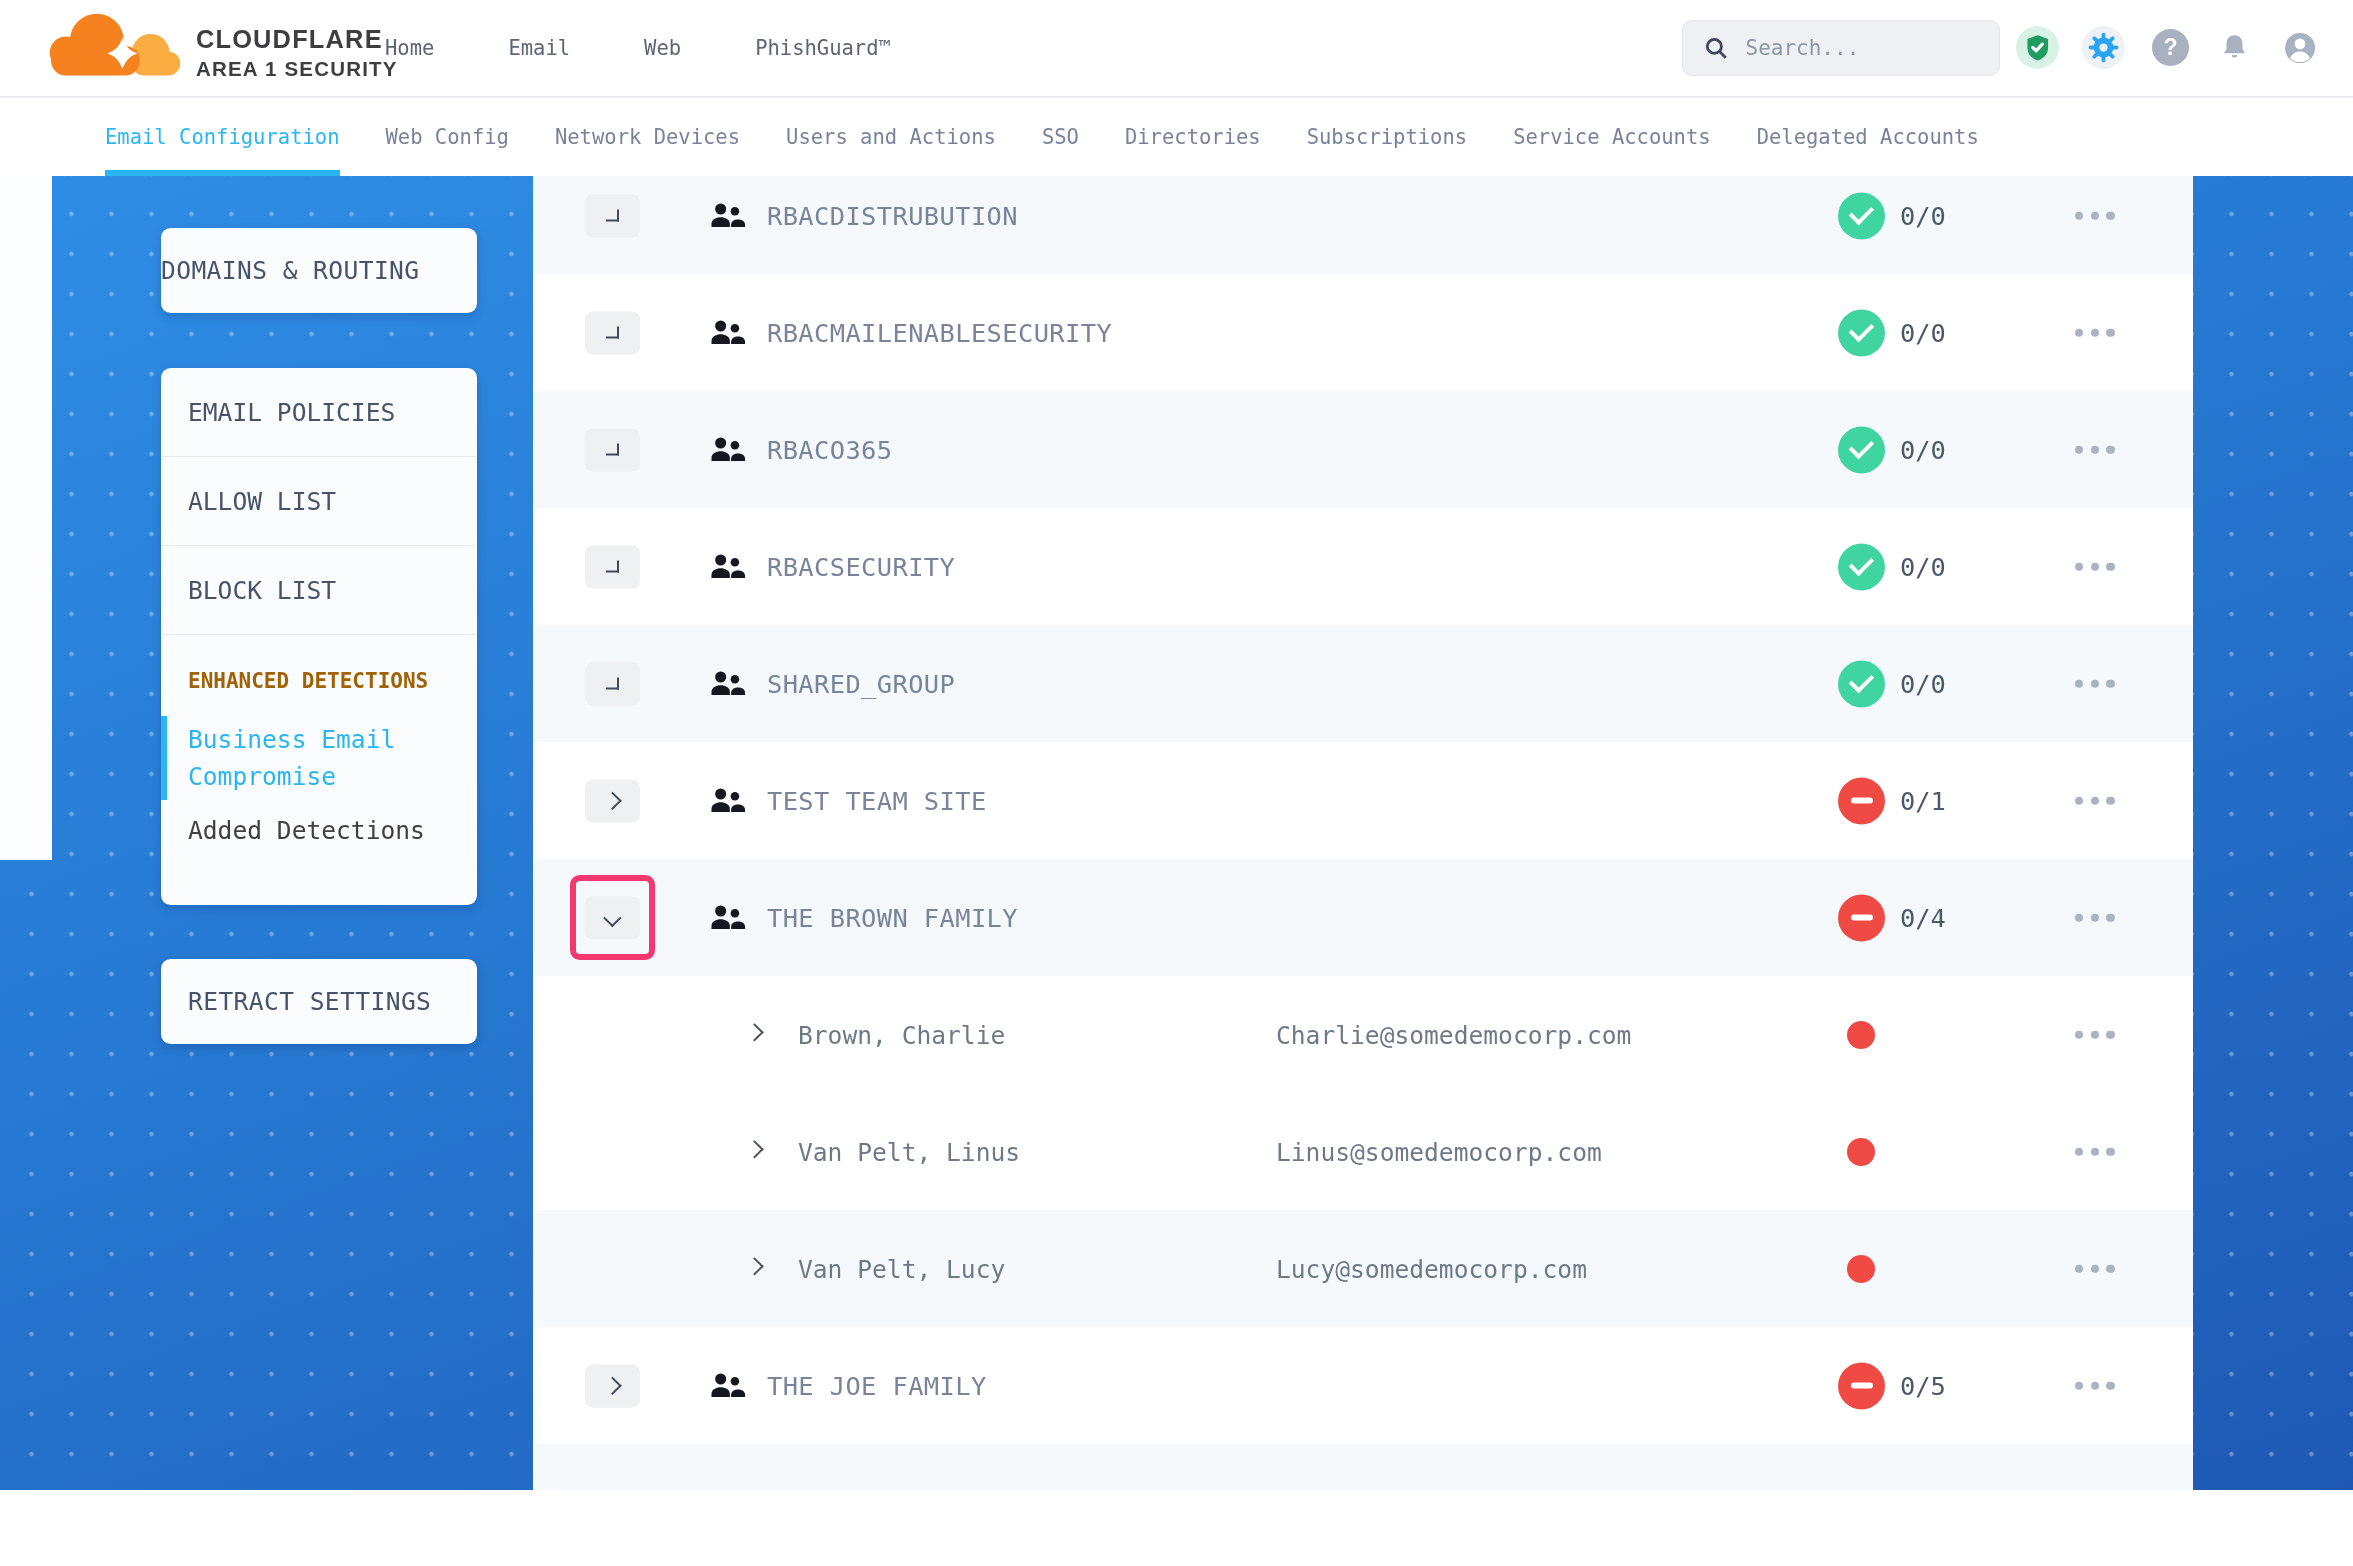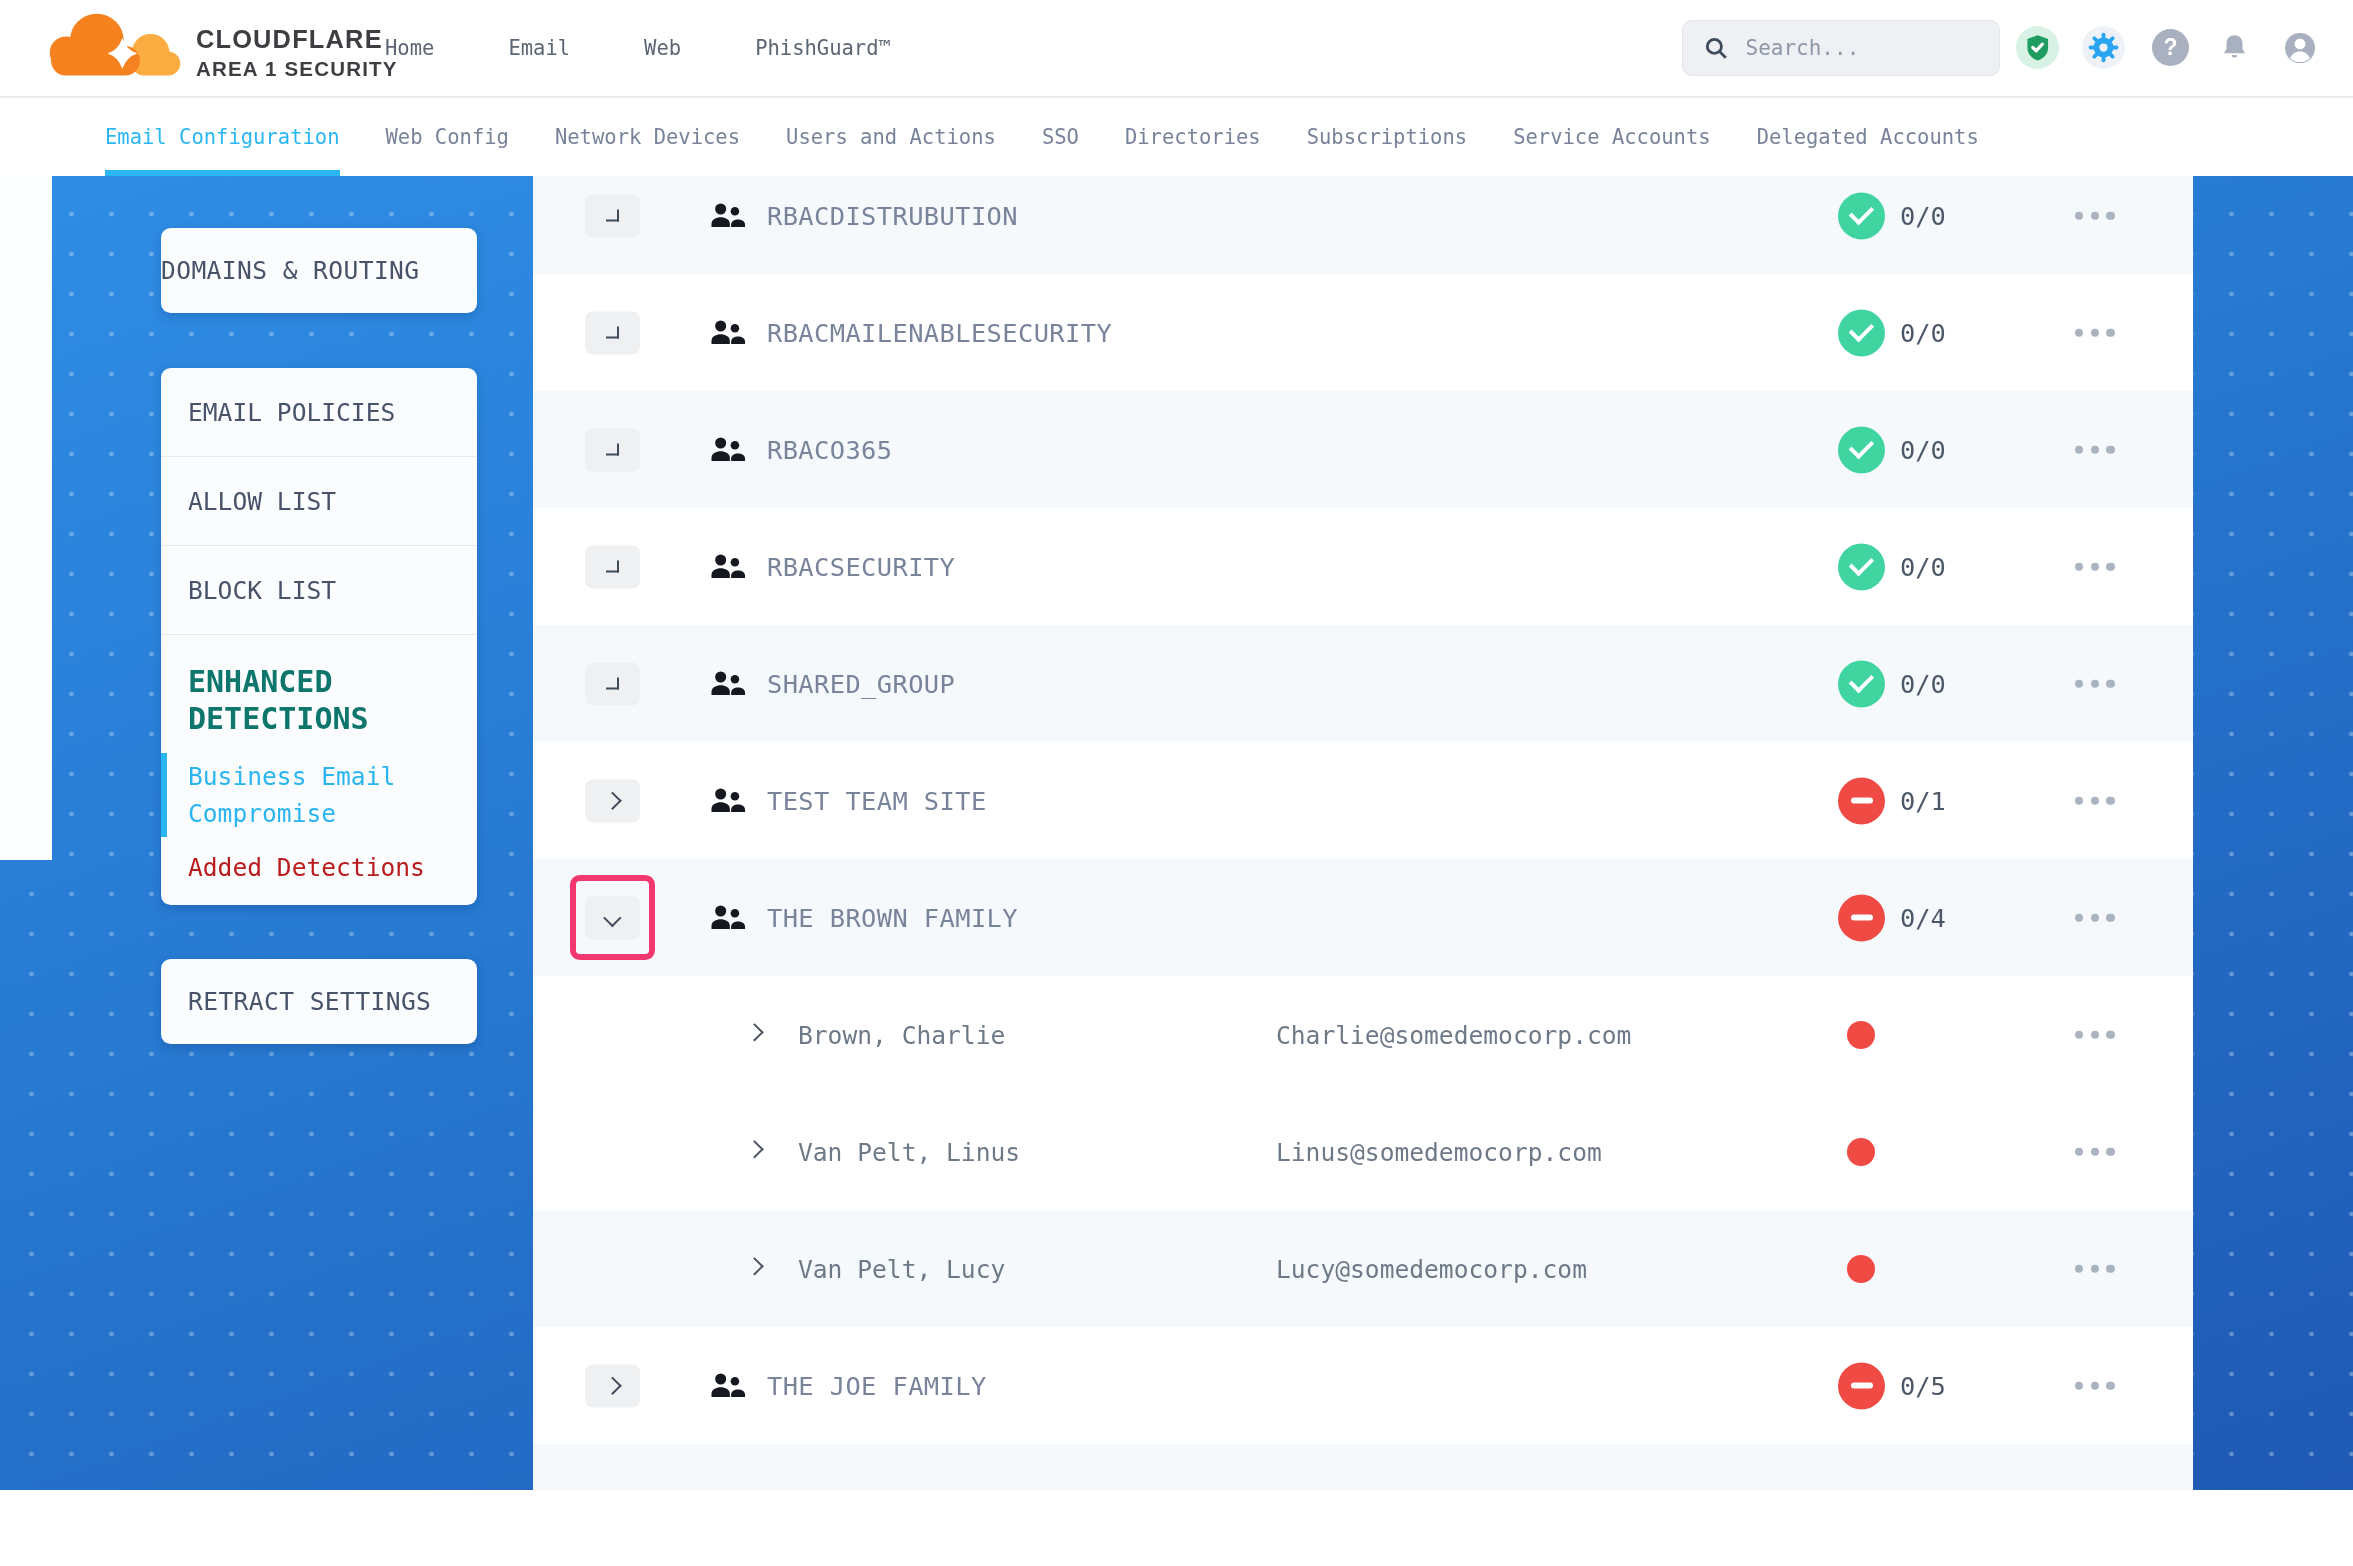--- a/index.html
+++ b/index.html
@@ -38,24 +38,24 @@
   .left-white{position:absolute;left:0;top:0;width:52px;height:684px;background:#fcfdfe;}
 
   
   .card{position:absolute;left:161px;width:316px;background:#fafcfe;border-radius:9.8px;box-shadow:0 3.3px 9.8px rgba(10,35,90,.18);box-sizing:border-box;z-index:2;}
   .card.one{top:52px;height:85px;display:flex;align-items:center;}
   .card.two{top:192px;height:537px;overflow:hidden;}
   .card.three{top:783px;height:85px;display:flex;align-items:center;padding-left:27px;}
   .side-label{font-size:24.6px;color:#48536a;letter-spacing:0.4px;cursor:pointer;}
   .pol-item{height:88px;display:flex;align-items:center;padding-left:27px;border-bottom:0.8px solid #e7ebf0;font-size:24.6px;color:#48536a;cursor:pointer;}
   .section{position:relative;padding:28px 27px 0;}
-  .section-h{font-size:30px;line-height:37px;font-weight:700;color:#0f766e;width:270px;}
+  .section-h{font-size:21px;line-height:37px;font-weight:700;color:#a16207;width:270px;}
   .bec{position:relative;margin-top:21px;font-size:24.6px;line-height:37px;color:#2ab5f1;font-weight:500;width:270px;cursor:pointer;}
   .bec::before{content:"";position:absolute;left:-27px;top:-4.9px;bottom:-4.9px;width:5.7px;background:#29b6f3;}
-  .added{margin-top:21px;font-size:24.6px;color:#b91c1c;cursor:pointer;}
+  .added{margin-top:21px;font-size:24.6px;color:#404040;cursor:pointer;}
 
   
   .panel{position:absolute;left:533px;top:0;width:1660px;height:100%;background:#fff;overflow:hidden;z-index:1;}
   .rows{margin-top:-19px;}
   .row{position:relative;height:117px;}
   .row.odd{background:#f6f9fc;}
   .row.even{background:#ffffff;}
 
   .chev{display:inline-block;width:10.7px;height:10.7px;border-right:2.5px solid #414b5a;border-bottom:2.5px solid #414b5a;}
   .chev.right{transform:rotate(-45deg);}

